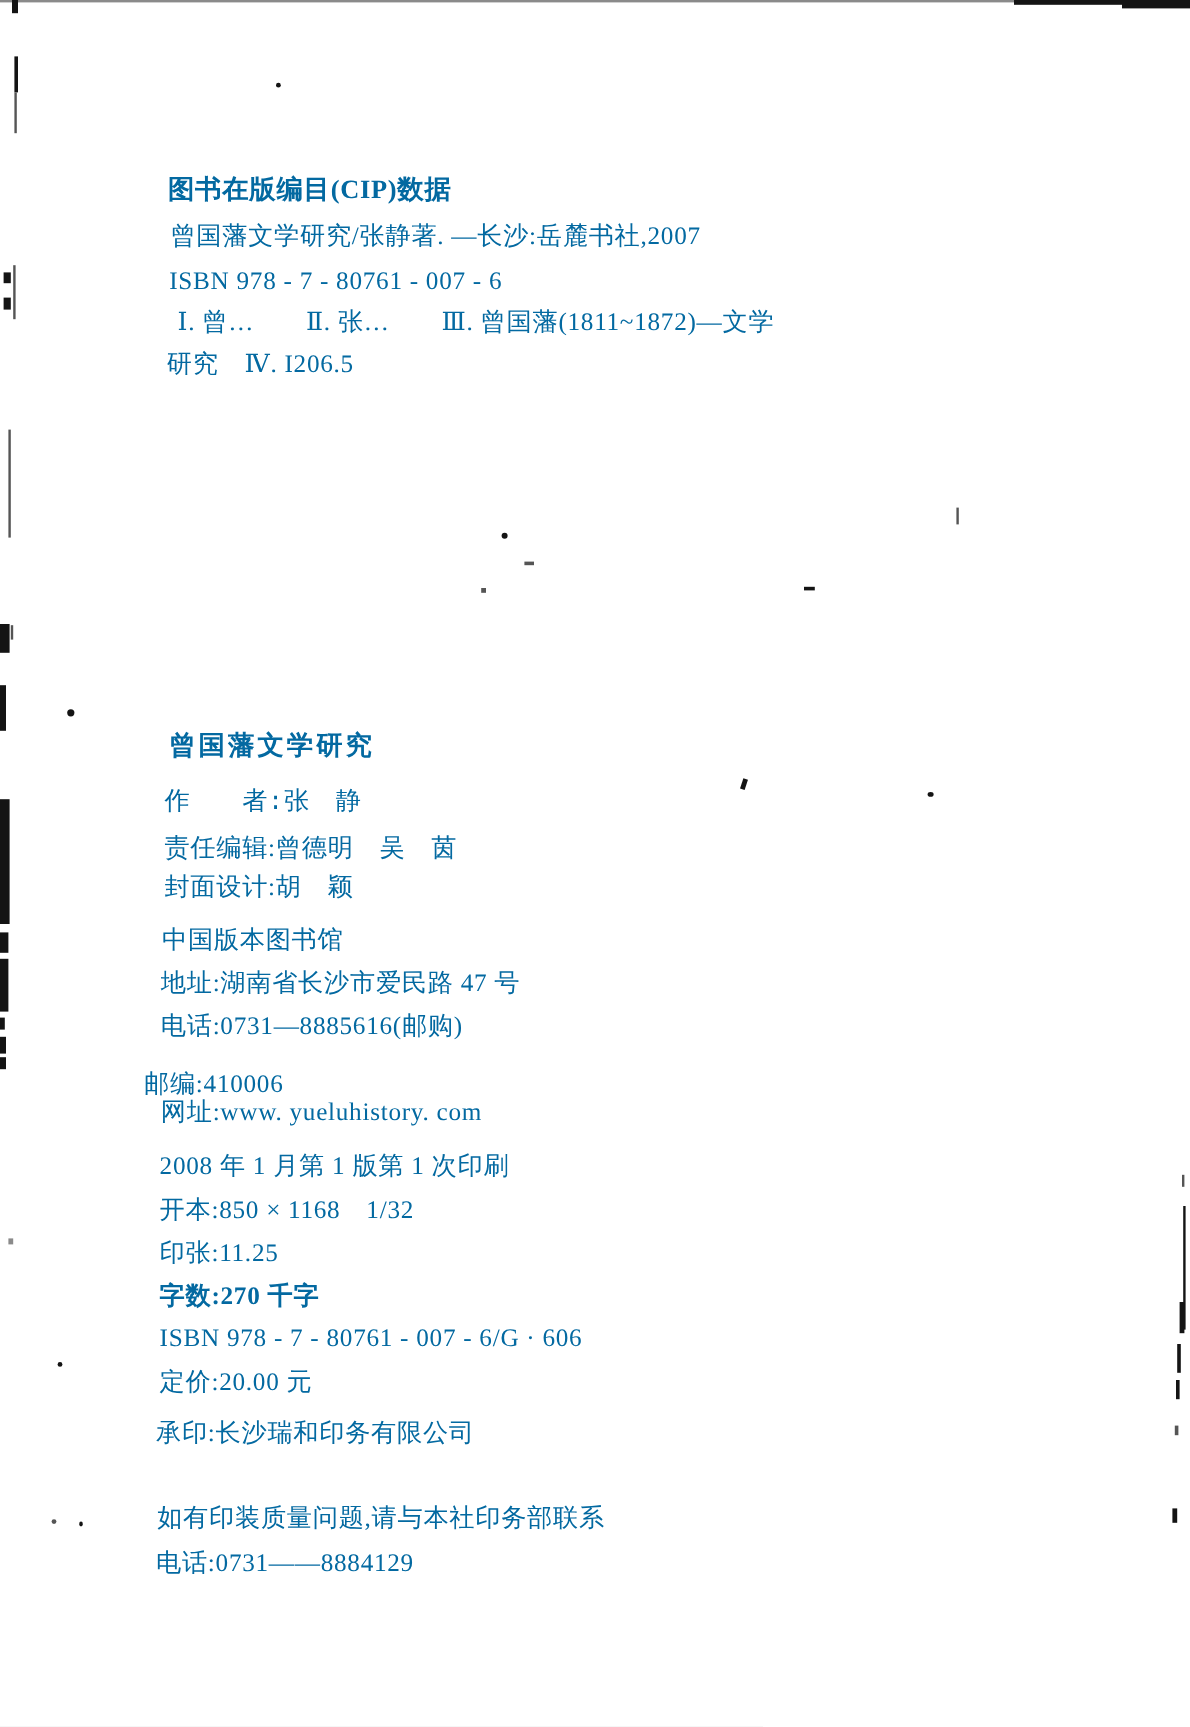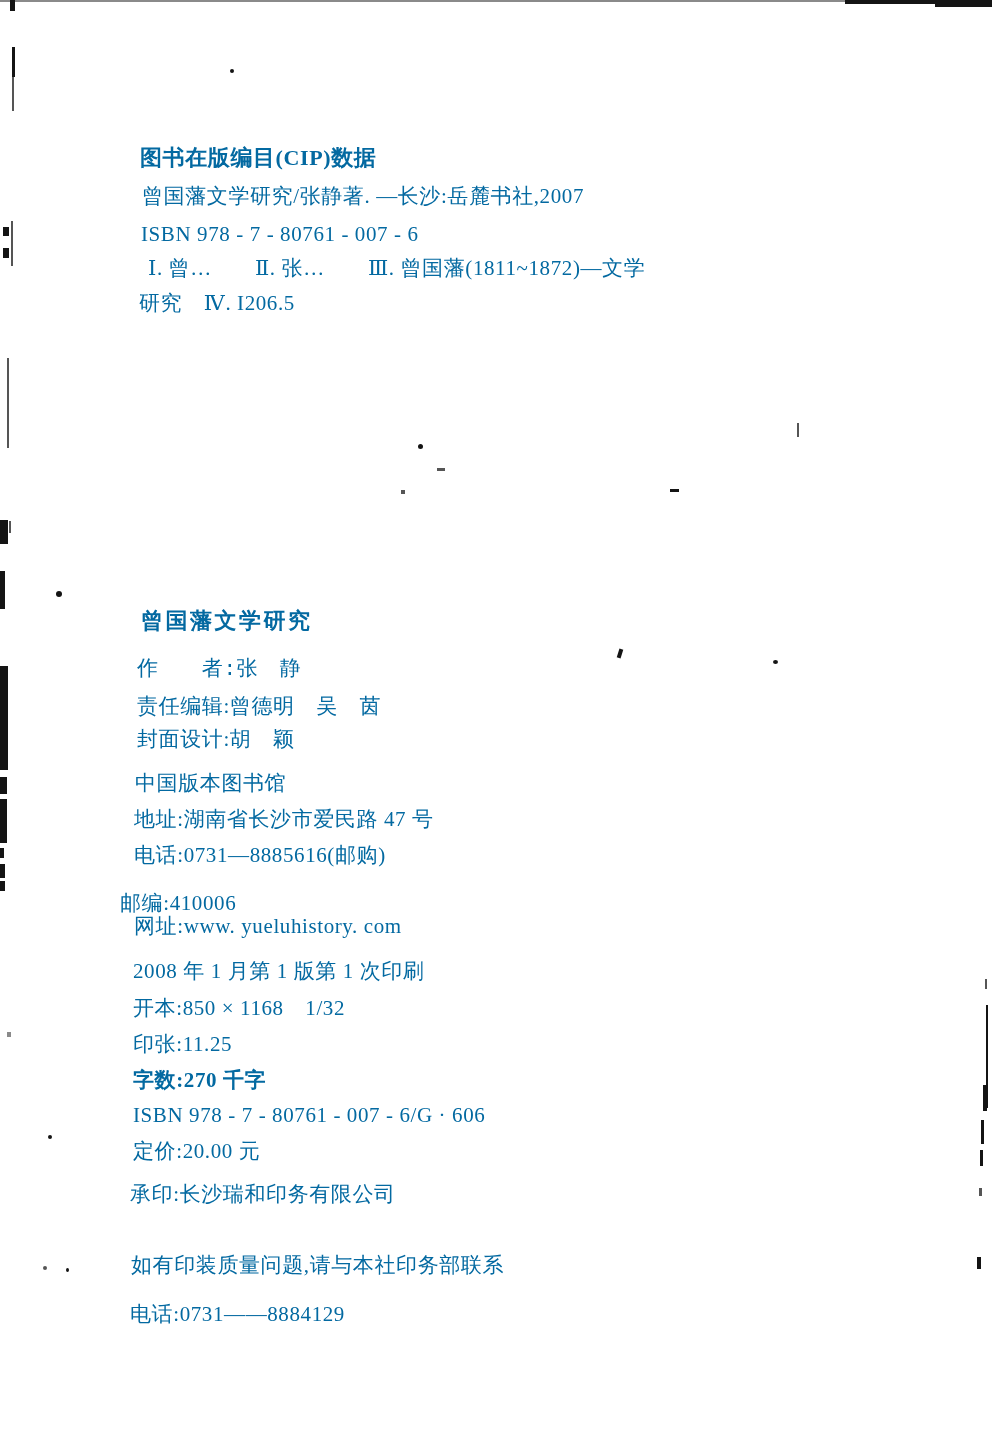--- a/index.html
+++ b/index.html
@@ -49,21 +49,21 @@
 
   <div class="ln" style="top:959px;left:133px;text-align:center;">2008 年 1 月第 1 版第 1 次印刷</div>
   <div class="ln" style="top:996px;left:133px;">开本:850 × 1168　1/32</div>
   <div class="ln" style="top:1032px;left:133px;">印张:11.25</div>
   <div class="ln" style="top:1068px;left:133px;font-weight:bold;">字数:270 千字</div>
   <div class="ln" style="top:1103px;left:133px;">ISBN 978 - 7 - 80761 - 007 - 6/G · 606</div>
   <div class="ln" style="top:1139px;left:133px;">定价:20.00 元</div>
   <div class="ln" style="top:1182px;left:130px;">承印:长沙瑞和印务有限公司</div>
 
   <div class="ln" style="top:1253px;left:131px;">如有印装质量问题,请与本社印务部联系</div>
-  <div class="ln" style="top:1290px;left:130px;margin-top:12px;">电话:0731——8884129</div>
+  <div class="ln" style="top:1290px;left:130px;">电话:0731——8884129</div>
 
   <div class="art softer" style="left:0;top:0;width:992px;height:2px;"></div>
   <div class="art" style="left:845px;top:0;width:147px;height:4px;"></div>
   <div class="art" style="left:935px;top:0;width:57px;height:7px;"></div>
   <div class="art" style="left:10px;top:0;width:5px;height:11px;"></div>
   <div class="art round" style="left:230px;top:69px;width:4px;height:4px;"></div>
 
   <div class="art" style="left:12px;top:47px;width:3px;height:30px;"></div>
   <div class="art soft" style="left:12px;top:77px;width:2px;height:34px;"></div>
   <div class="art soft" style="left:11px;top:221px;width:2px;height:45px;"></div>

